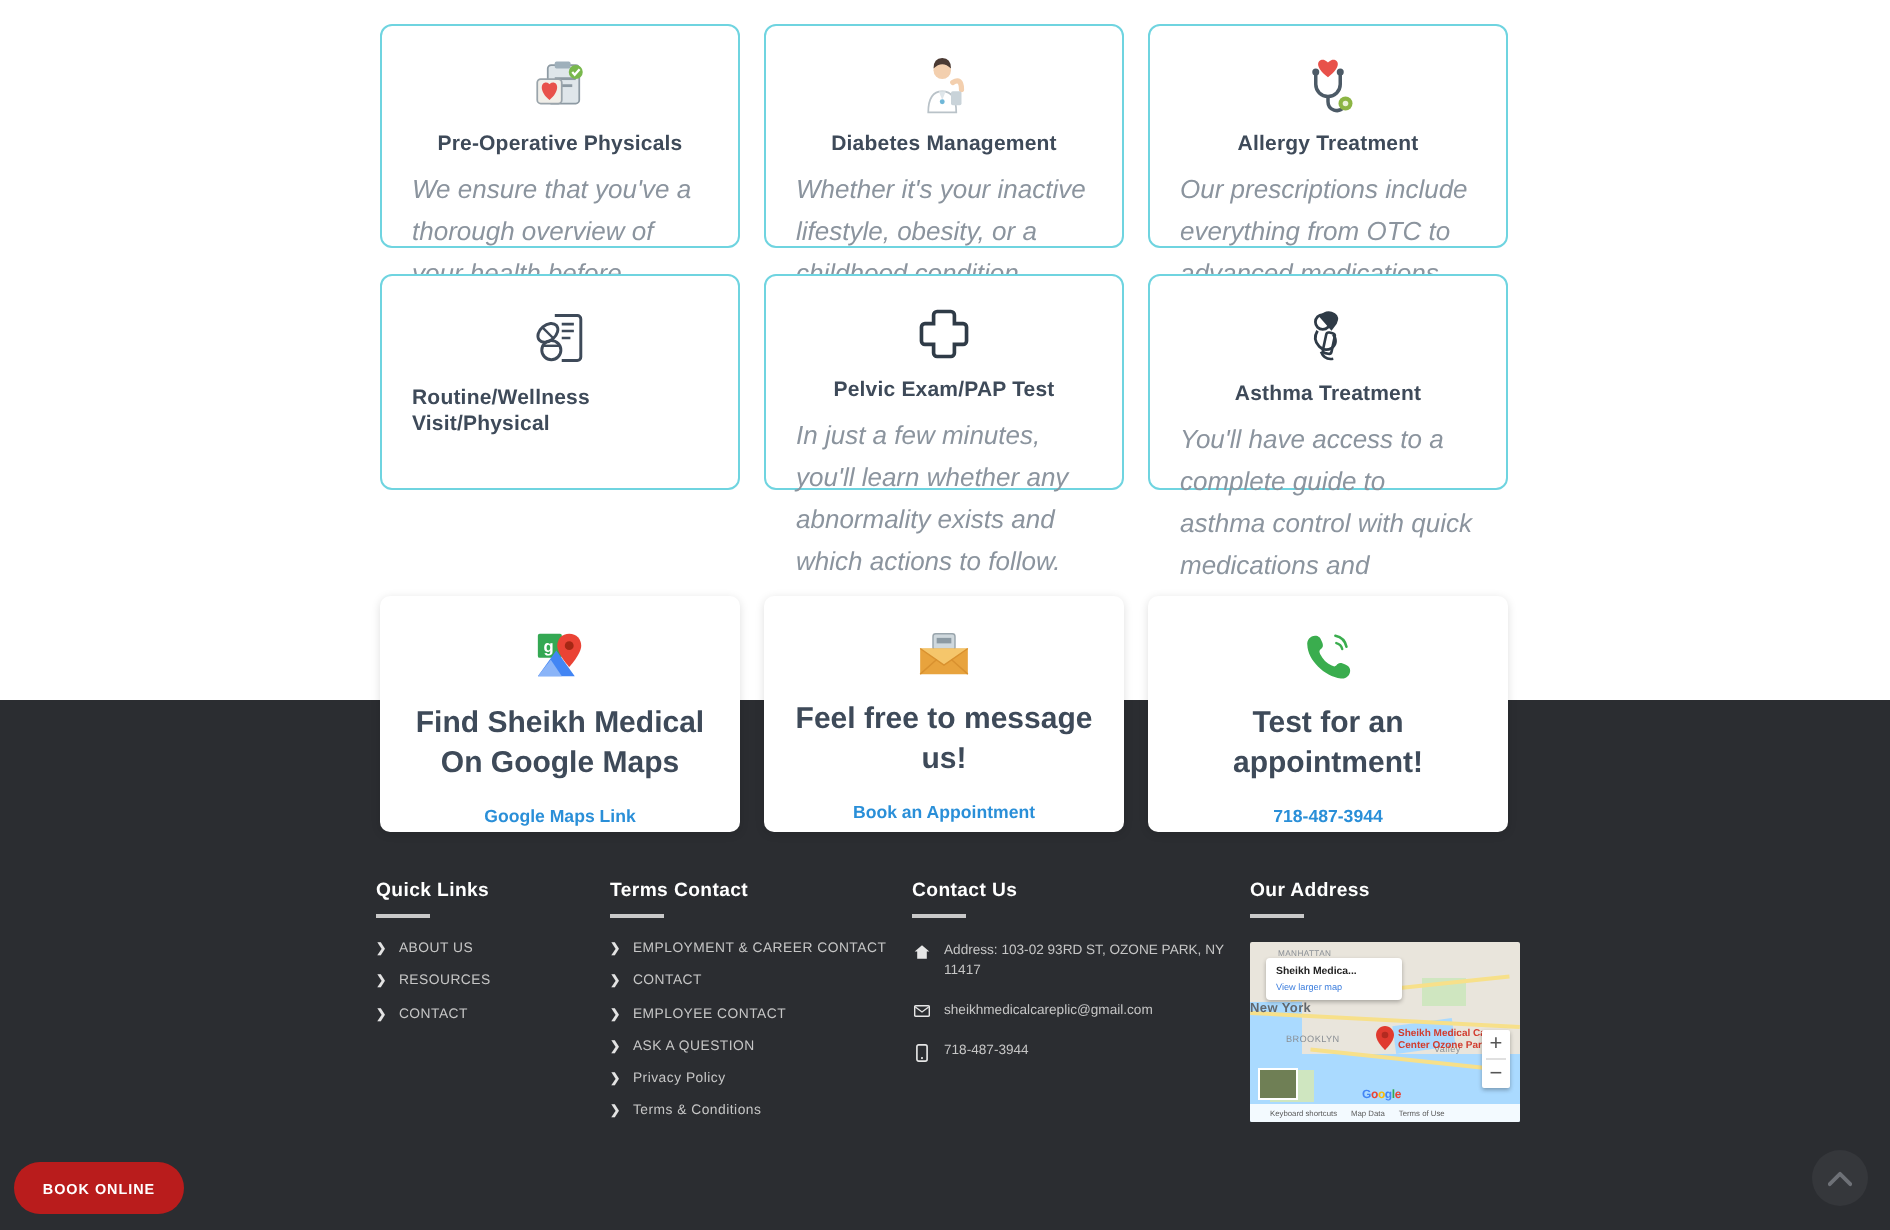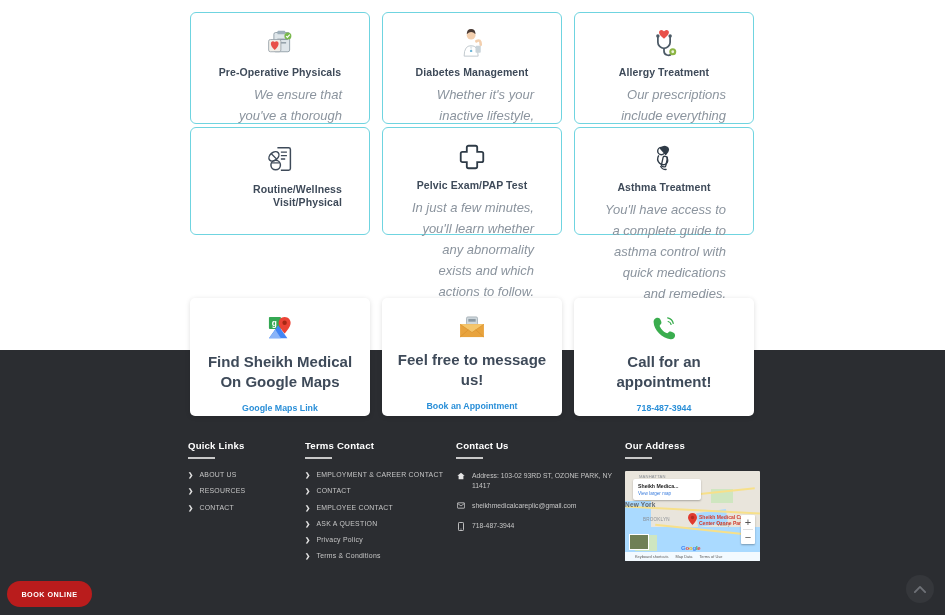--- a/index.html
+++ b/index.html
@@ -10,29 +10,29 @@
     overflow: hidden;
   }
   .page { position: relative; width: 945px; height: 615px; }
 
   
   .services {
     position: absolute; left: 190px; top: 12px;
     width: 565px;
   }
   .row { display: flex; gap: 12px; }
-  .row + .row { margin-top: 3px; }
+  .row + .row { margin-top: 13px; }
 
   .svc-card {
     width: 180px;
     border: 1px solid #6fd4e0;
     border-radius: 6px;
     background: #ffffff;
-    padding: 16px 27px 14px;
-    text-align: right;
+    padding: 16px 15px 14px;
+    text-align: left;
     display: flex; flex-direction: column; align-items: center;
   }
   .svc-card.r1 { height: 112px; }
   .svc-card.r2 { height: 108px; }
 
   .svc-icon { height: 30px; margin-bottom: 9px; display: flex; align-items: center; justify-content: center; }
   .svc-icon svg { display: block; }
 
   .svc-title {
     font-size: 10.5px; font-weight: bold; color: #3e4a59;
@@ -306,21 +306,21 @@
     </div>
 
     <div class="ct-card">
       <div class="ct-icon">
         <svg width="24" height="24" viewBox="0 0 26 26">
           <path d="M6 2 c2 0 3 1 4 4 c.6 2 0 2.6 -1 3.4 c-.8.7-.8 1.4 -.2 2.6 c1.4 2.8 3.4 4.8 6.2 6.2 c1.2.6 1.9.6 2.6-.2 c.8-1 1.4-1.6 3.4-1 c3 1 4 2 4 4 c0 2.6-2.4 4.6-5 4.2 C11 24 2 15 1.8 7 C1.4 4.4 3.4 2 6 2z" fill="#3aad4e"></path>
           <path d="M17 2 q5 1 6 6" stroke="#3aad4e" stroke-width="1.4" fill="none" stroke-linecap="round"></path>
           <path d="M17.5 6 q2.6 .6 3.2 3.2" stroke="#3aad4e" stroke-width="1.3" fill="none" stroke-linecap="round"></path>
         </svg>
       </div>
-      <div class="ct-title">Call for an appointment!</div>
+      <div class="ct-title">Test for an appointment!</div>
       <a class="ct-link">718-487-3944</a>
     </div>
 
   </div>
 
   <div class="footer">
     <div class="fcols">
 
       <div class="fcol fcol-links">
         <div class="fhead">Quick Links</div>

